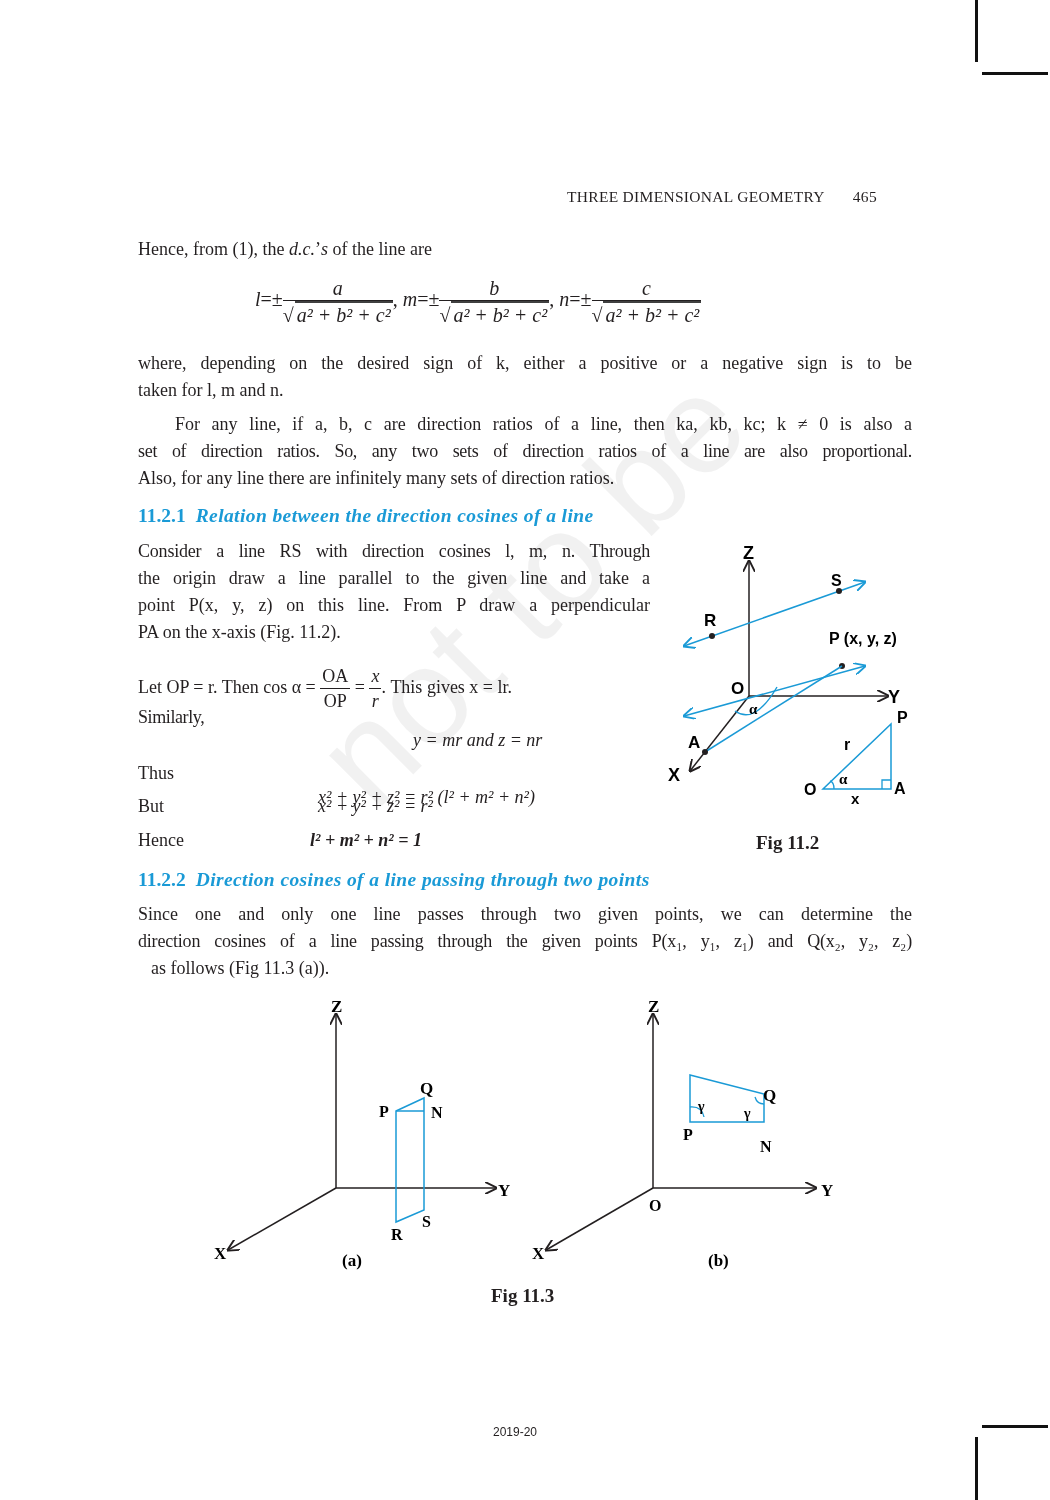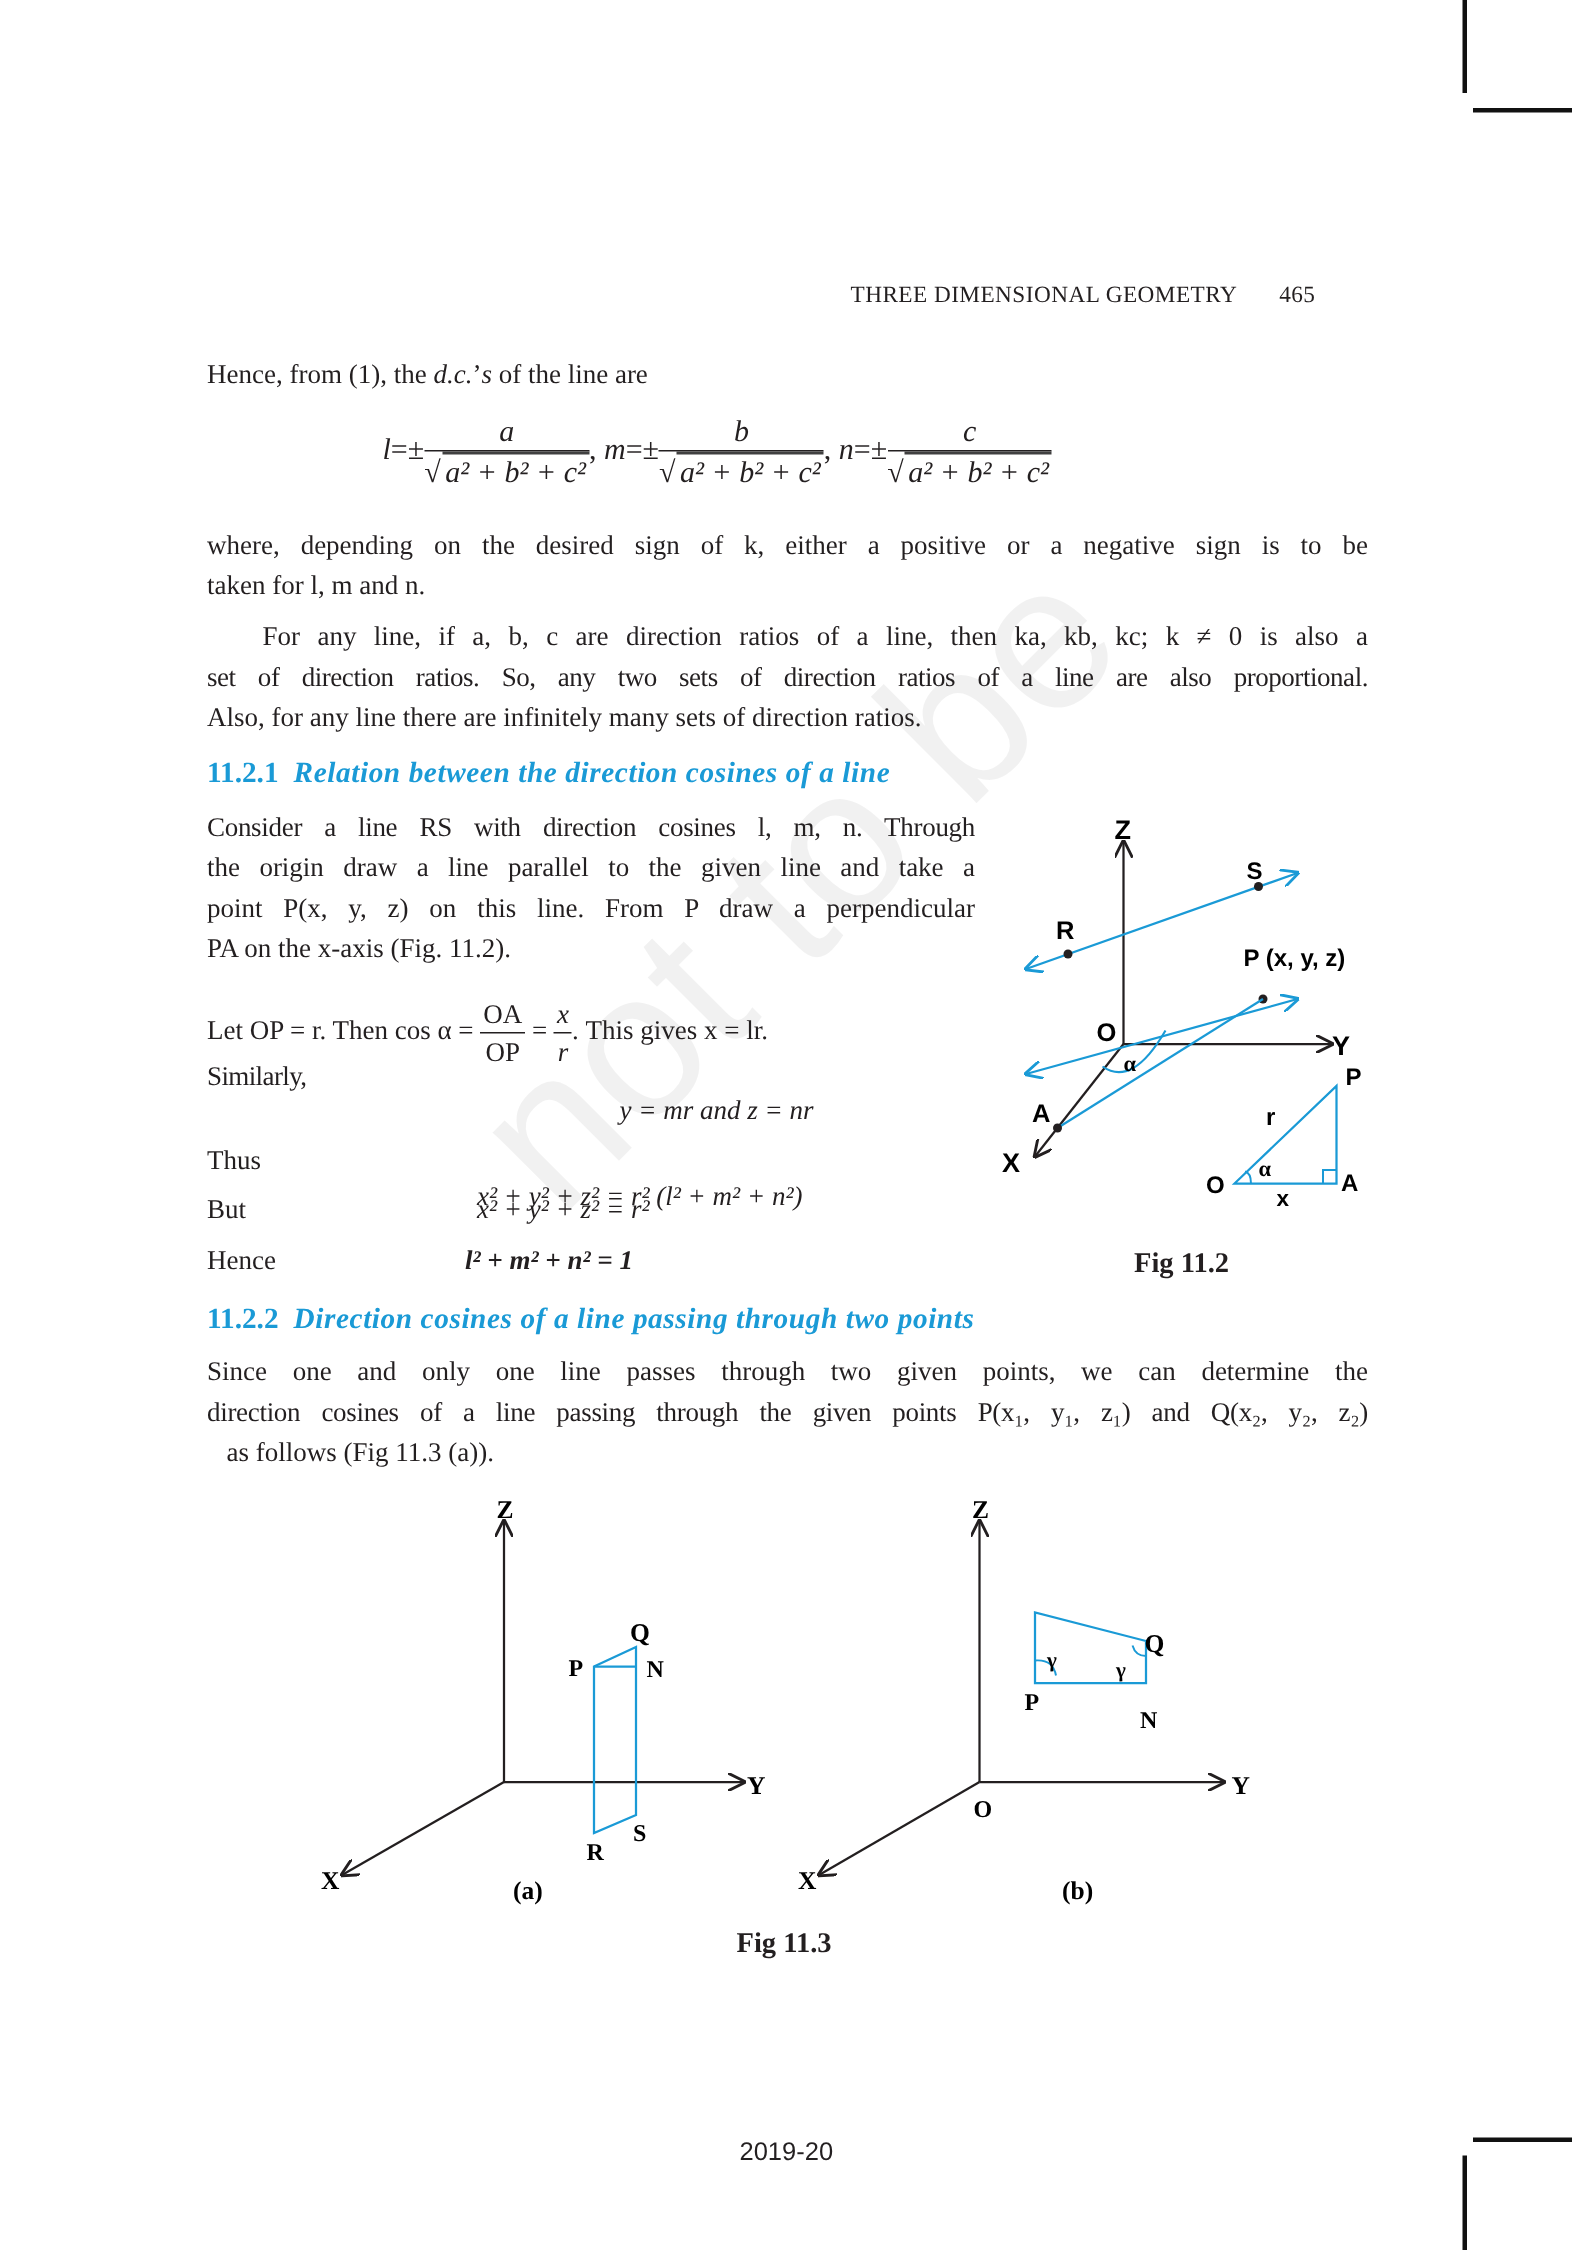--- a/index.html
+++ b/index.html
@@ -13,21 +13,21 @@
   .j { text-align: justify; text-align-last: justify; white-space: normal; }
   i, .it { font-style: italic; }
   .heading { color: #1a9ad6; font-weight: bold; font-size: 19.5px; white-space: nowrap; }
   .heading .num { font-style: normal; margin-right: 10px; margin-top: 44px; }
   .heading .ttl { font-style: italic; letter-spacing: 0.4px; }
   .frac { display: inline-block; vertical-align: middle; text-align: center; }
   .frac .n { display: block; padding: 0 2px; border-bottom: 1px solid #231f20; line-height: 24px; }
   .frac .d { display: block; line-height: 24px; }
   .rad { display: inline-block; border-top: 2px solid #404040; padding: 0 2px; margin-left: 1px; }
   .figlabel { font-family: "Liberation Serif", serif; font-weight: bold; font-size: 19px; white-space: nowrap; }
-  .footer { left: 493px; top: 1425px; font-family: "Liberation Sans", sans-serif; font-size: 17px; }
+  .footer { left: 493px; top: 1425px; font-family: "Liberation Sans", sans-serif; font-size: 12px; }
   .watermark { left: 120px; top: 760px; transform: rotate(-45deg); transform-origin: center;
                font-family: "Liberation Sans", sans-serif; font-size: 138px; color: rgba(0,0,0,0.055);
                white-space: nowrap; line-height: 140px; text-align: center; pointer-events: none; }
   svg text { font-family: "Liberation Sans", sans-serif; font-weight: bold; }
   svg text.serif { font-family: "Liberation Serif", serif; }
 </style>
 </head>
 <body>
 
 <div class="crop" style="left:975px; top:0; width:3px; height:62px;"></div>

